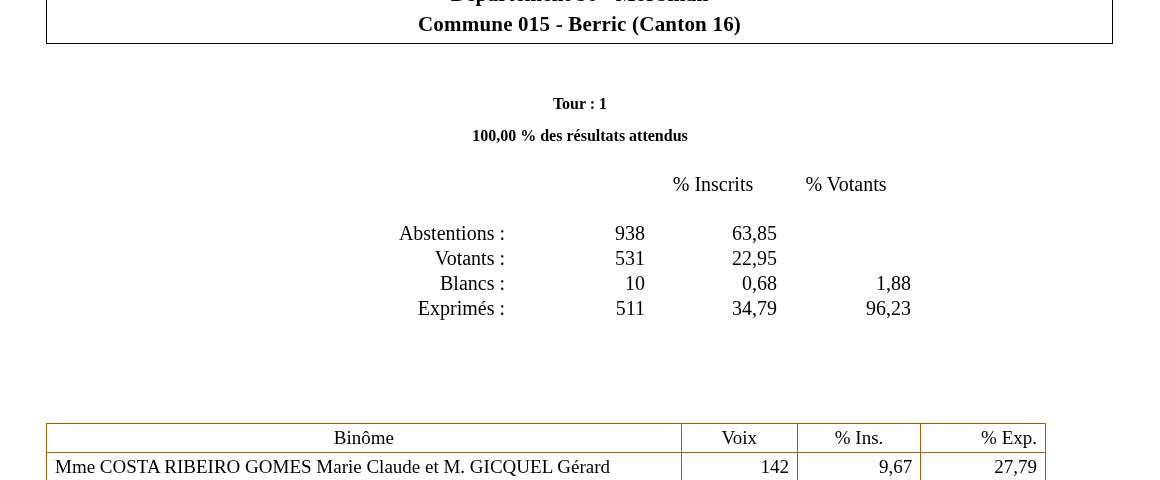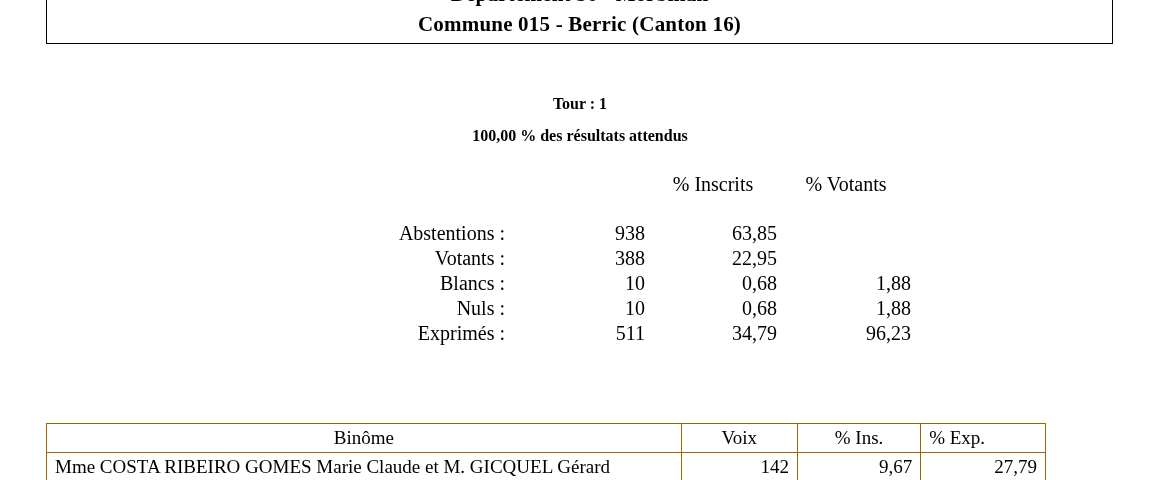--- a/index.html
+++ b/index.html
@@ -119,21 +119,21 @@
   table.results-table td {
     border: 1px solid #a16207;
     padding: 1px 8px;
     line-height: 26px;
     font-weight: normal;
     white-space: nowrap;
   }
   table.results-table th.c-name { text-align: center; width: 636px; }
   table.results-table th.c-voix { text-align: center; width: 118px; }
   table.results-table th.c-ins  { text-align: center; width: 123px; }
-  table.results-table th.c-exp  { text-align: left; width: 123px; }
+  table.results-table th.c-exp  { text-align: right; width: 123px; }
   table.results-table td.c-name { text-align: left; }
   table.results-table td.c-voix,
   table.results-table td.c-ins,
   table.results-table td.c-exp { text-align: right; }
 </style>
 </head>
 <body>
 
 <div class="header-box">
   <div class="header-line dept">Département 56 - Morbihan</div>
@@ -160,37 +160,31 @@
     </thead>
     <tbody>
       <tr>
         <td class="col-label">Abstentions :</td>
         <td class="col-val">938</td>
         <td class="col-ins">63,85</td>
         <td class="col-vot"></td>
       </tr>
       <tr>
         <td class="col-label">Votants :</td>
-        <td class="col-val">388</td>
+        <td class="col-val">531</td>
         <td class="col-ins">22,95</td>
         <td class="col-vot"></td>
       </tr>
       <tr>
         <td class="col-label">Blancs :</td>
         <td class="col-val">10</td>
         <td class="col-ins">0,68</td>
         <td class="col-vot">1,88</td>
       </tr>
       <tr>
-        <td class="col-label">Nuls :</td>
-        <td class="col-val">10</td>
-        <td class="col-ins">0,68</td>
-        <td class="col-vot">1,88</td>
-      </tr>
-      <tr>
         <td class="col-label">Exprimés :</td>
         <td class="col-val">511</td>
         <td class="col-ins">34,79</td>
         <td class="col-vot">96,23</td>
       </tr>
     </tbody>
   </table>
 </div>
 
 <div class="results">

